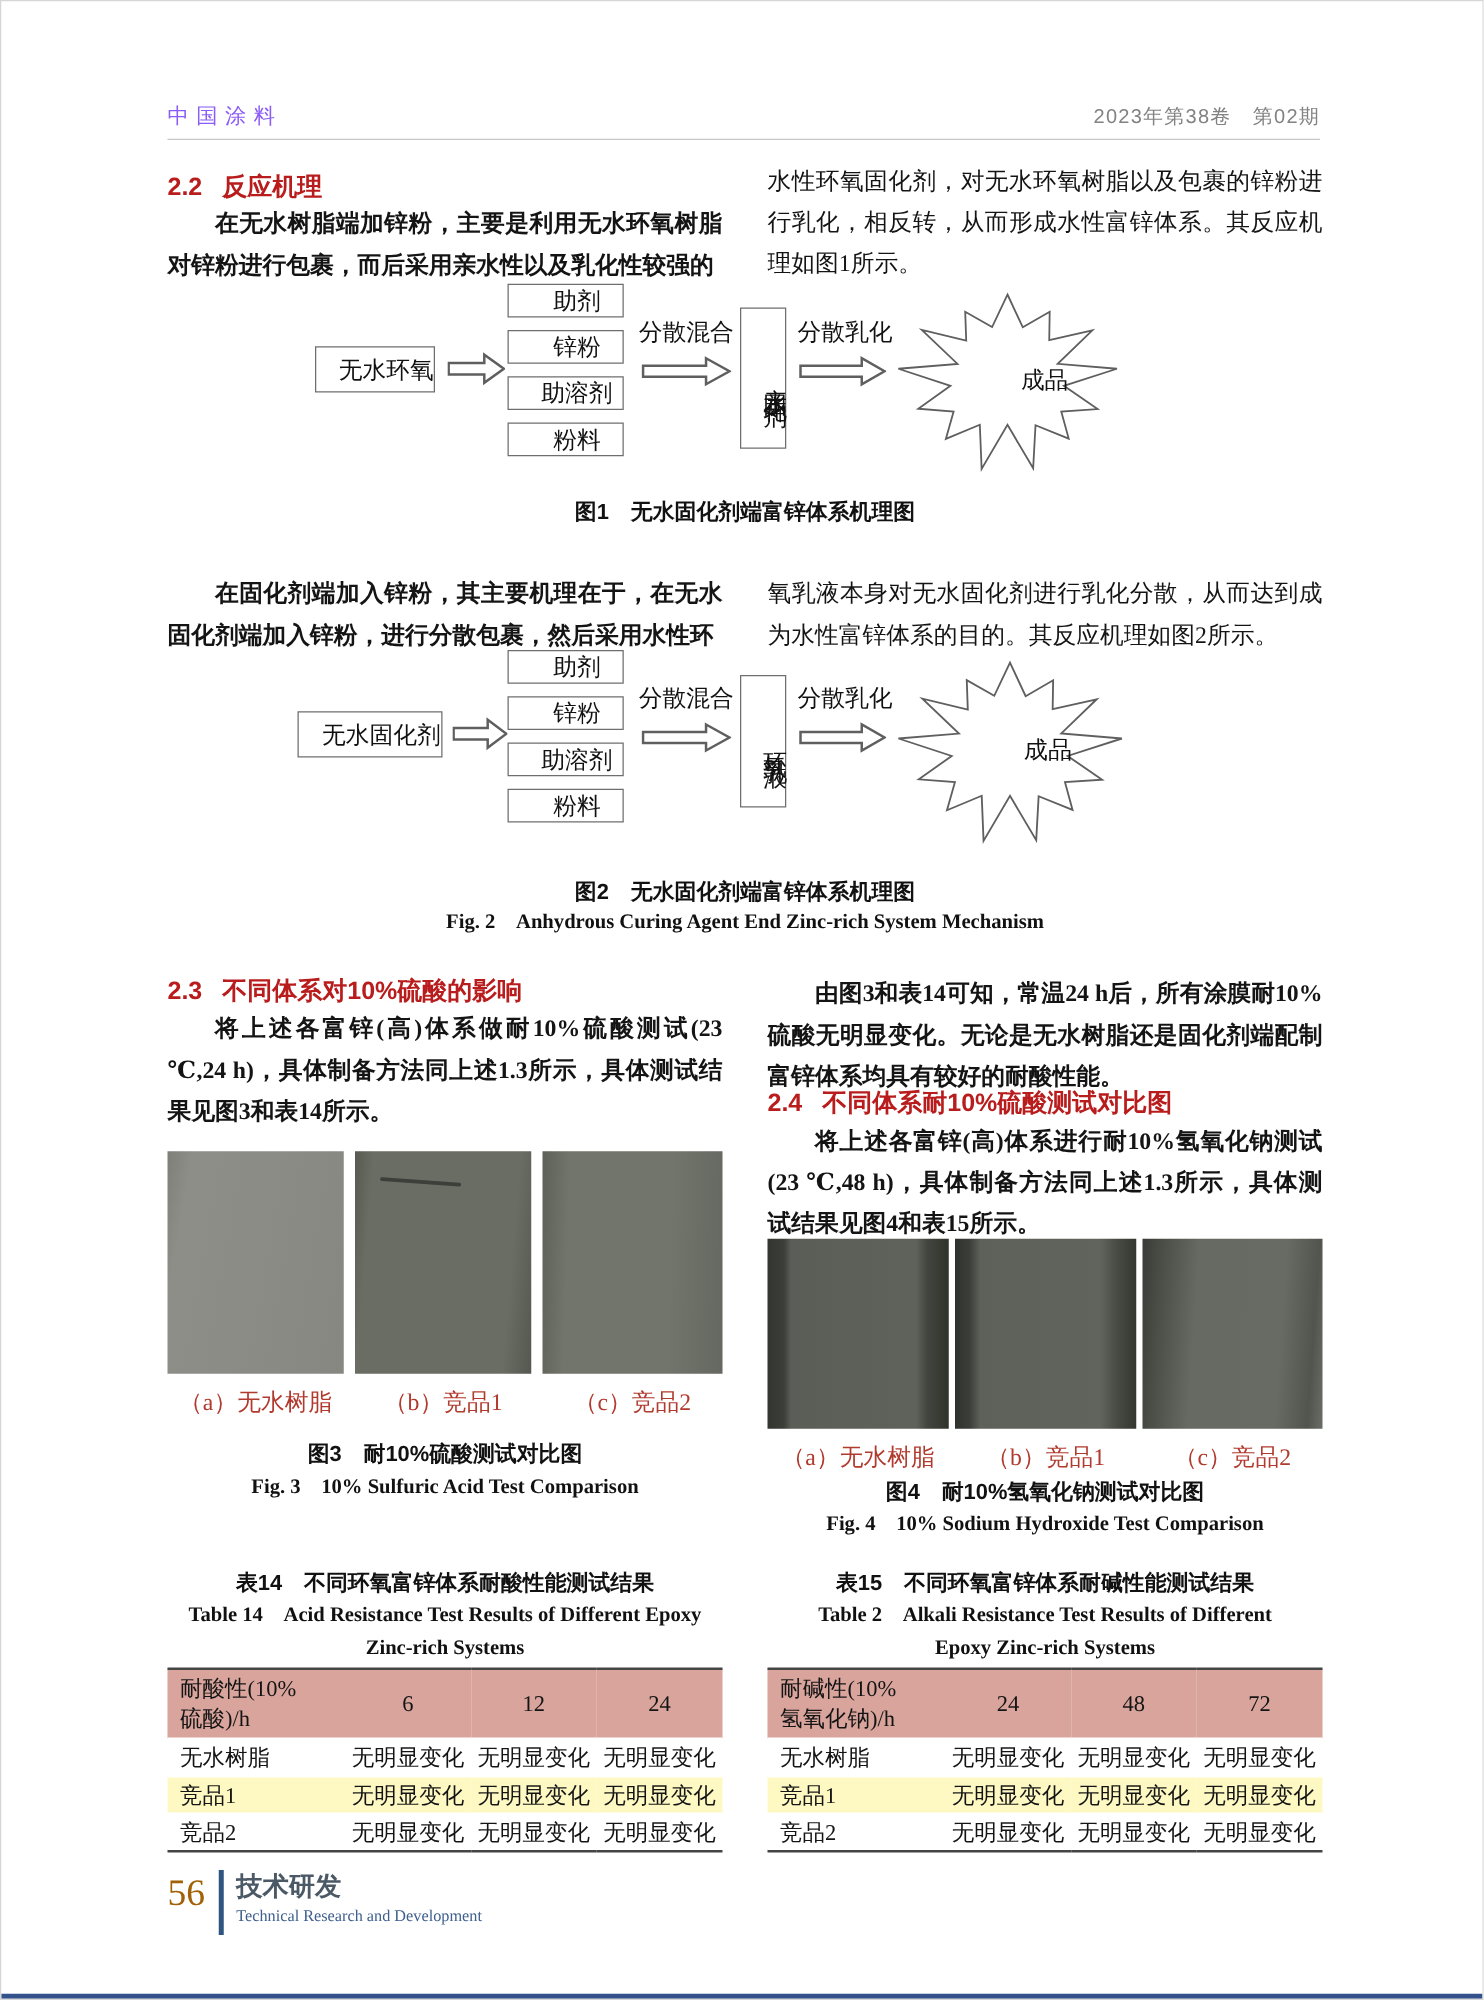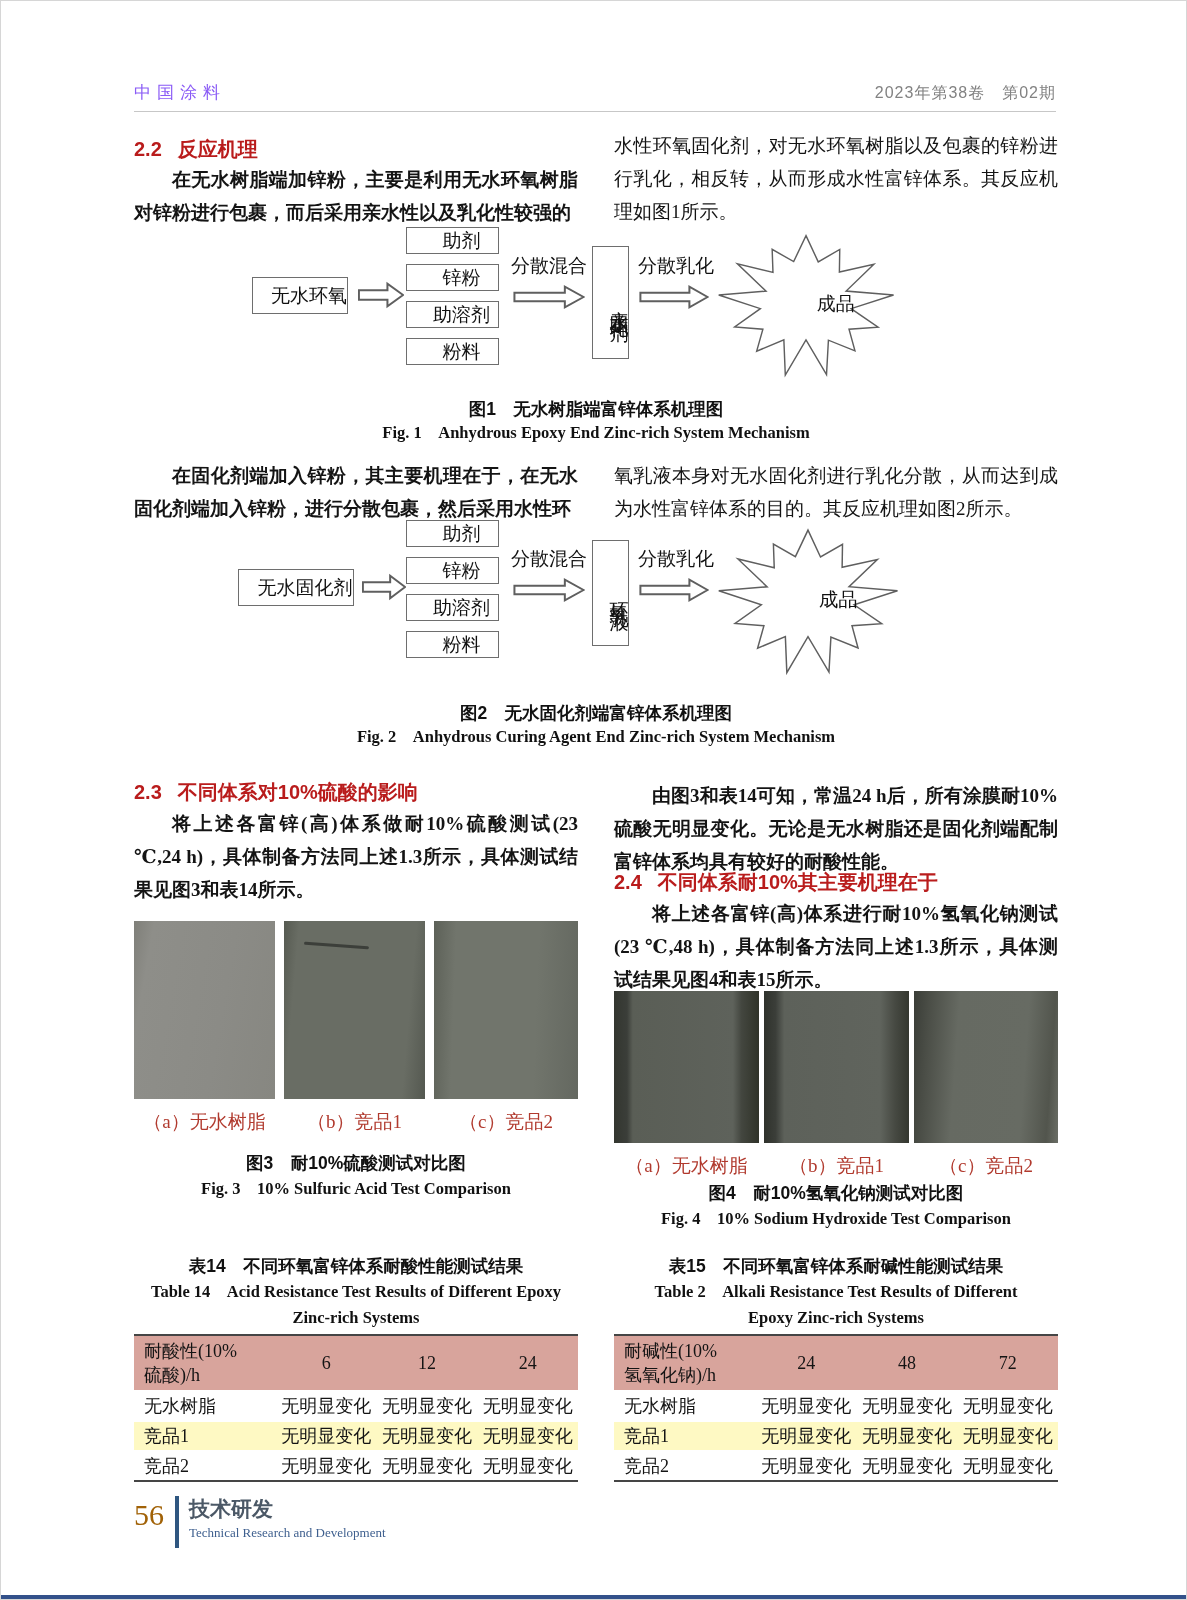--- a/index.html
+++ b/index.html
@@ -81,22 +81,21 @@
     <div class="abs dbox vbox" style="left:458px;top:23px;width:37px;height:113px;">亲水固化剂</div>
     <div class="abs dlabel" style="left:503px;top:30px;width:78px;">分散乳化</div>
     <svg class="abs arrow-svg" style="left:505px;top:61px;" width="70" height="26" viewBox="0 0 100 30" preserveAspectRatio="none">
         <polygon points="2,10 72,10 72,3 98,15 72,27 72,20 2,20" fill="#fff" stroke="#5f5f5f" stroke-width="2" vector-effect="non-scaling-stroke"></polygon>
       </svg>
     <svg class="abs star-svg" style="left:582px;top:0px;" width="180" height="162" viewBox="0 0 200 176">
       <polygon fill="#fff" stroke="#5f5f5f" stroke-width="1.6" points="100.0,12.0 113.6,41.2 137.5,27.4 137.1,52.5 175.4,43.9 144.6,73.6 197.3,78.0 150.1,93.2 180.1,113.8 147.8,116.0 154.4,140.1 124.9,128.2 122.8,166.4 100.0,127.9 77.0,167.0 75.4,127.8 45.2,140.4 52.1,116.0 20.7,113.5 49.3,93.2 3.0,78.0 55.6,73.7 23.8,43.4 63.3,52.9 62.4,27.3 86.3,40.9"></polygon>
       <text x="112" y="95">成品</text>
     </svg>
   </div>
-  <div class="abs cn-caption" style="left:133px;top:396px;width:924px;">图1　无水树脂端富锌体系机理图</div>
-  <div class="abs en-caption" style="left:133px;top:419px;width:924px;">Fig. 1　Anhydrous Epoxy End Zinc-rich System Mechanism</div>
+  <div class="abs cn-caption" style="left:133px;top:396px;width:924px;">图1　无水固化剂端富锌体系机理图</div>
 
   <div class="abs body-par indent" style="left:133px;top:458px;">在固化剂端加入锌粉，其主要机理在于，在无水固化剂端加入锌粉，进行分散包裹，然后采用水性环</div>
   <div class="abs body-par" style="left:613px;top:458px;">氧乳液本身对无水固化剂进行乳化分散，从而达到成为水性富锌体系的目的。其反应机理如图2所示。</div>
 
   <div class="abs" style="left:133px;top:513px;width:924px;height:175px;">
     <div class="abs dbox" style="left:104px;top:55px;width:116px;height:37px;">无水固化剂</div>
     <svg class="abs arrow-svg" style="left:228px;top:59px;" width="44" height="28" viewBox="0 0 100 30" preserveAspectRatio="none">
         <polygon points="2,10 64,10 64,3 98,15 64,27 64,20 2,20" fill="#fff" stroke="#5f5f5f" stroke-width="2" vector-effect="non-scaling-stroke"></polygon>
       </svg>
     <div class="abs dbox" style="left:272px;top:6px;width:93px;height:27px;">助剂</div>
@@ -120,21 +119,21 @@
   <div class="abs cn-caption" style="left:133px;top:700px;width:924px;">图2　无水固化剂端富锌体系机理图</div>
   <div class="abs en-caption" style="left:133px;top:723px;width:924px;">Fig. 2　Anhydrous Curing Agent End Zinc-rich System Mechanism</div>
 
   <div class="abs sec-heading" style="left:133px;top:778px;">
     <span class="num">2.3</span><span>不同体系对10%硫酸的影响</span>
   </div>
   <div class="abs body-par indent" style="left:133px;top:806px;">将上述各富锌(高)体系做耐10%硫酸测试(23 ℃,24 h)，具体制备方法同上述1.3所示，具体测试结果见图3和表14所示。</div>
 
   <div class="abs body-par indent" style="left:613px;top:778px;">由图3和表14可知，常温24 h后，所有涂膜耐10%硫酸无明显变化。无论是无水树脂还是固化剂端配制富锌体系均具有较好的耐酸性能。</div>
   <div class="abs sec-heading" style="left:613px;top:868px;">
-    <span class="num">2.4</span><span>不同体系耐10%其主要机理在于</span>
+    <span class="num">2.4</span><span>不同体系耐10%硫酸测试对比图</span>
   </div>
   <div class="abs body-par indent" style="left:613px;top:896px;">将上述各富锌(高)体系进行耐10%氢氧化钠测试(23 ℃,48 h)，具体制备方法同上述1.3所示，具体测试结果见图4和表15所示。</div>
 
   <div class="abs" style="left:133px;top:920px;width:444px;height:178px;">
     <div class="photo" style="left:0;width:141px;height:178px;background:linear-gradient(100deg,#7f7f79 0%,#8e8e89 12%,#8b8b86 60%,#878781 100%);"></div>
     <div class="photo" style="left:150px;width:141px;height:178px;background:linear-gradient(95deg,#565a51 0%,#696d64 10%,#696d64 85%,#545850 100%);">
         <div class="scratch"></div>
       </div>
     <div class="photo" style="left:300px;width:144px;height:178px;background:linear-gradient(92deg,#5d6158 0%,#71756c 15%,#71756c 70%,#646860 100%);"></div>
   </div>

